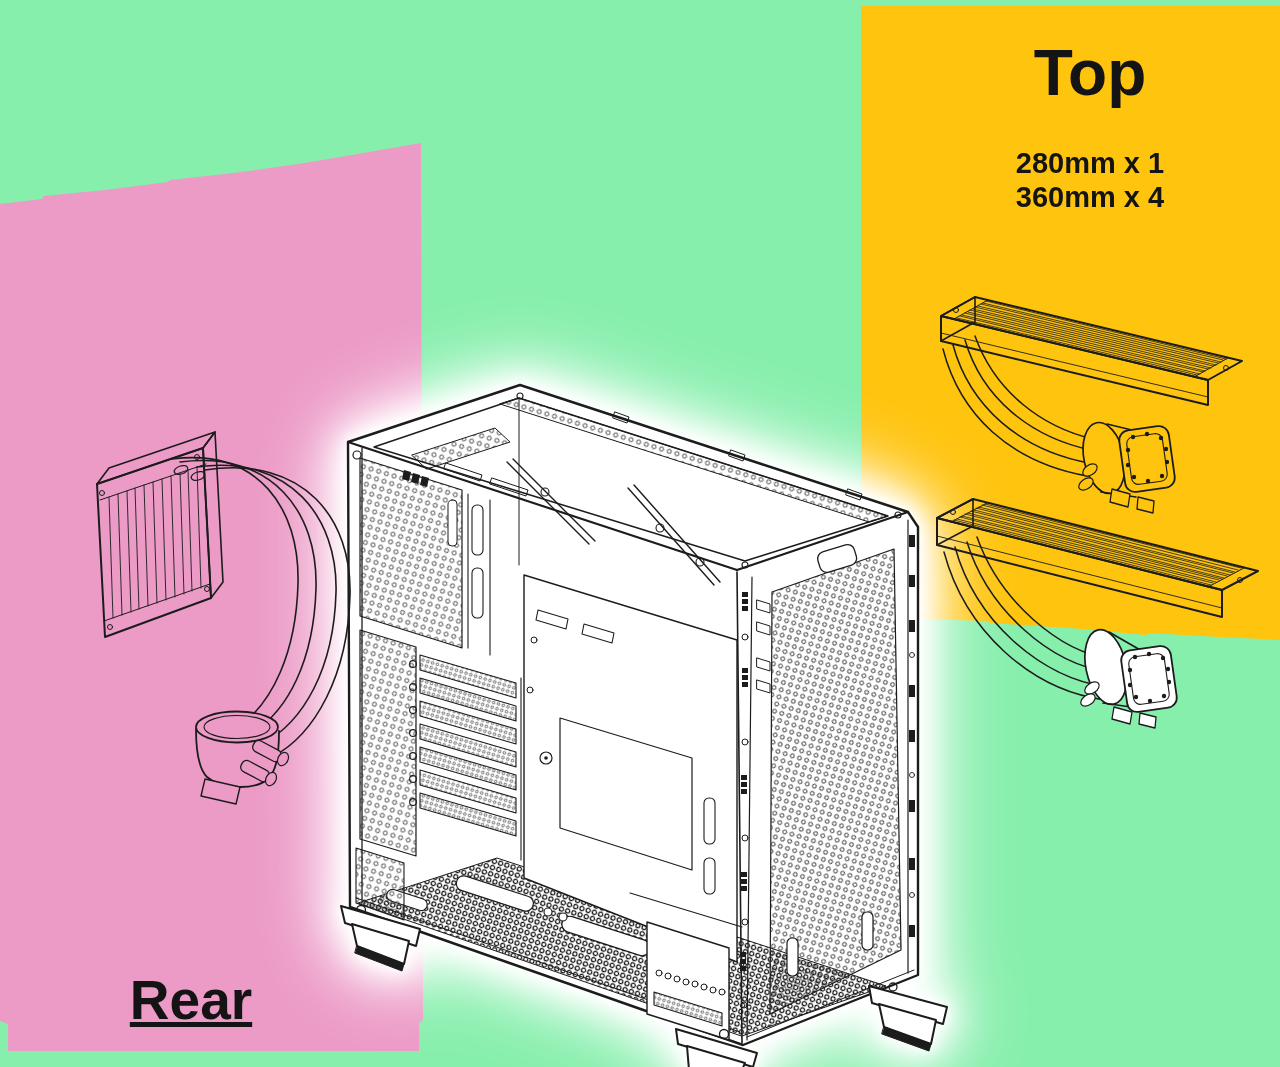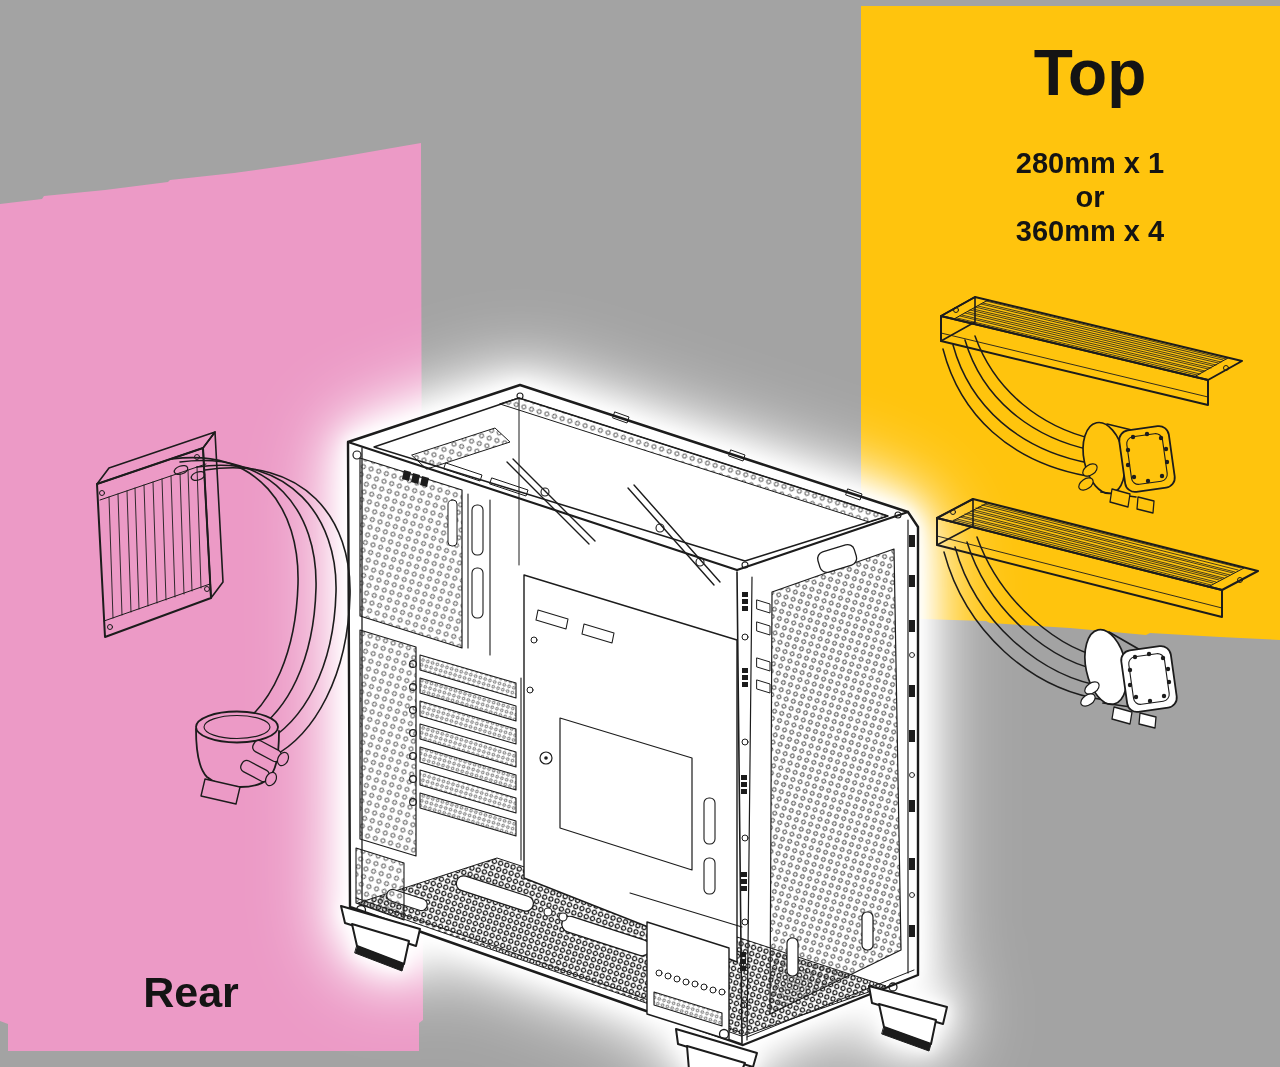--- a/index.html
+++ b/index.html
@@ -1,25 +1,25 @@
 <!DOCTYPE html>
 <html><head>
 <meta charset="utf-8">
 <style>
   html,body{margin:0;padding:0;}
-  #page{position:relative;width:1280px;height:1067px;background:#a3a3a3;overflow:hidden;
+  #page{position:relative;width:1280px;height:1067px;background:#86efac;overflow:hidden;
         font-family:"Liberation Sans",sans-serif;}
   .panel{position:absolute;}
   #panel-rear{left:0;top:140px;width:425px;height:915px;background:#ec9ac6;
     clip-path:polygon(0 64px,42px 59px,44px 56px,105px 50px,168px 42px,170px 40px,234px 33px,298px 24px,352px 15px,392px 8px,421px 3px,423px 880px,419px 883px,419px 911px,8px 911px,8px 884px,0 881px);}
   #panel-top{left:858px;top:6px;width:422px;height:642px;background:#ffc40d;
     clip-path:polygon(3px 0,422px 0,422px 634px,362px 631px,292px 627px,288px 629px,212px 622px,132px 617px,128px 615px,62px 613px,30px 612px,3px 610px);}
   .heading{position:absolute;font-weight:bold;color:#141414;text-align:center;letter-spacing:0;}
   #top-heading{left:930px;top:36px;width:320px;font-size:64px;}
-  #rear-heading{left:41px;top:968px;width:300px;font-size:43px;}
+  #rear-heading{left:41px;top:968px;width:300px;font-size:55px;text-decoration:underline;}
   .spec{position:absolute;font-weight:bold;color:#141414;text-align:center;font-size:29px;line-height:34px;}
   #top-specs{left:930px;top:146px;width:320px;}
   #rear-spec{left:62px;top:876px;width:300px;}
   svg{position:absolute;overflow:visible;}
   #case-svg{left:330px;top:370px;}
   #rear-rad-svg{left:60px;top:420px;}
   #top-rad-svg{left:925px;top:280px;}
   .glow{filter:drop-shadow(0 0 6px #fff) drop-shadow(0 0 12px #fff) drop-shadow(0 0 22px #fff) drop-shadow(0 0 38px #fff);}
 </style>
 </head>
@@ -376,18 +376,17 @@
           <ellipse cx="1092" cy="688" rx="8" ry="5" transform="rotate(-35 1092 688)" stroke-width="1.2" fill="#ffffff"></ellipse>
           <ellipse cx="1088" cy="700" rx="8" ry="5" transform="rotate(-35 1088 700)" stroke-width="1.2" fill="#ffffff"></ellipse>
         </g>
       </g>
     </g>
   </svg>
 
   <div id="top-heading" class="heading">Top</div>
   <div id="top-specs" class="spec">
     <div>280mm x 1</div>
-    <div>or</div>
     <div>360mm x 4</div>
   </div>
   <div id="rear-heading" class="heading">Rear</div>
 
 </div>
 
 </body></html>

